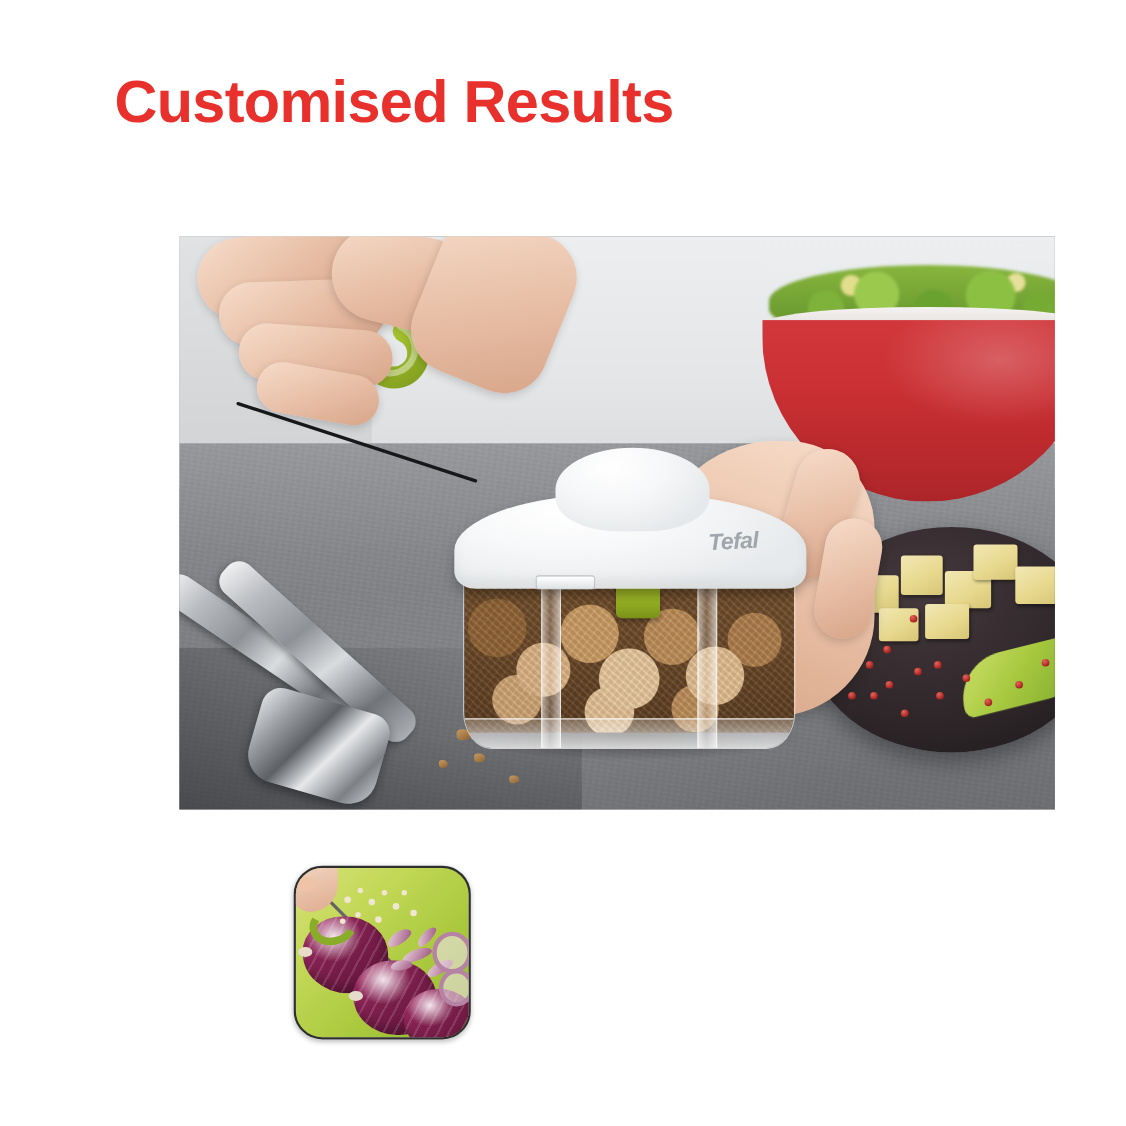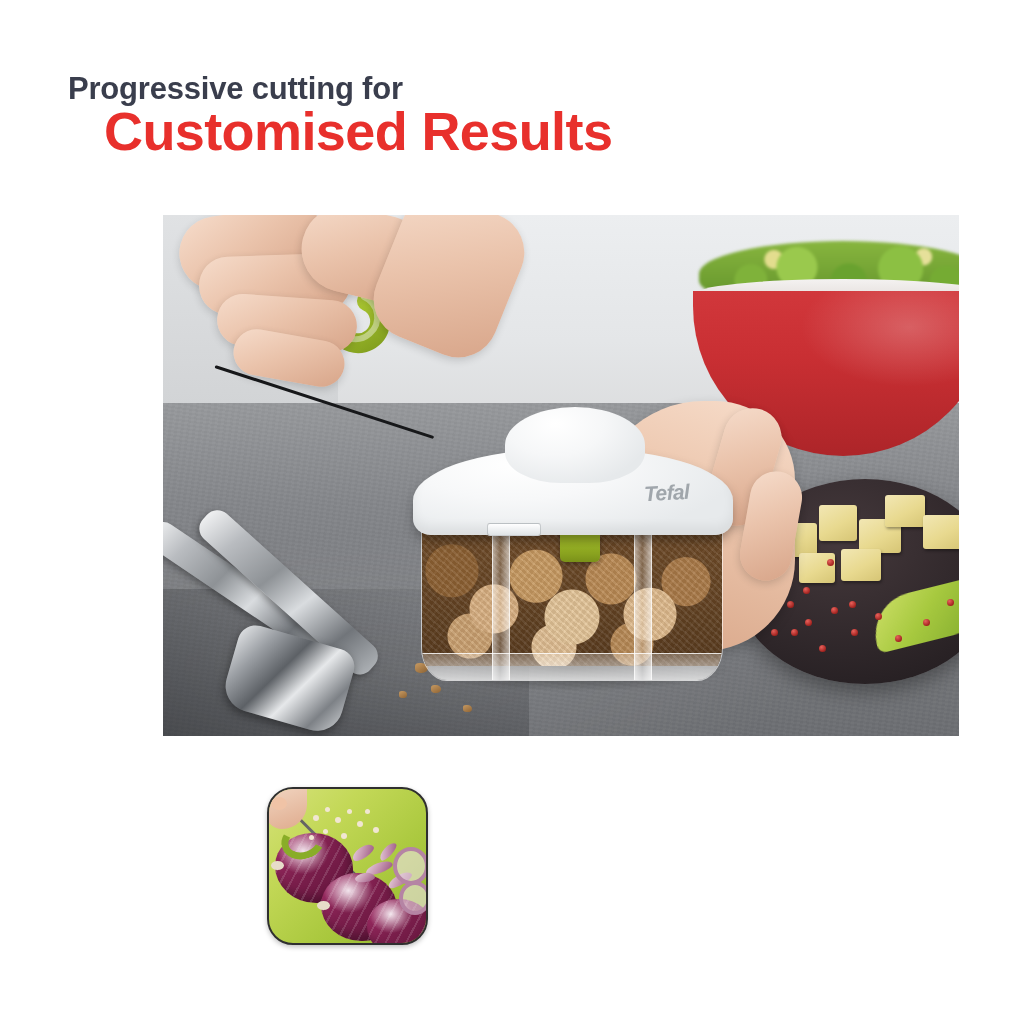--- a/index.html
+++ b/index.html
@@ -457,21 +457,20 @@
     color: #4b4f58;
     letter-spacing: -0.1px;
   }
 </style>
 </head>
 <body>
 
 <div class="page">
 
   <div class="headline">
-    <div class="headline-line1">Progressive cutting for</div>
     <div class="headline-line2">Customised Results</div>
   </div>
 
   <div class="hero">
     <div class="hero-scene">
 
       <div class="bg-wall"></div>
       <div class="bg-wall-shadow"></div>
 
       <div class="counter">

